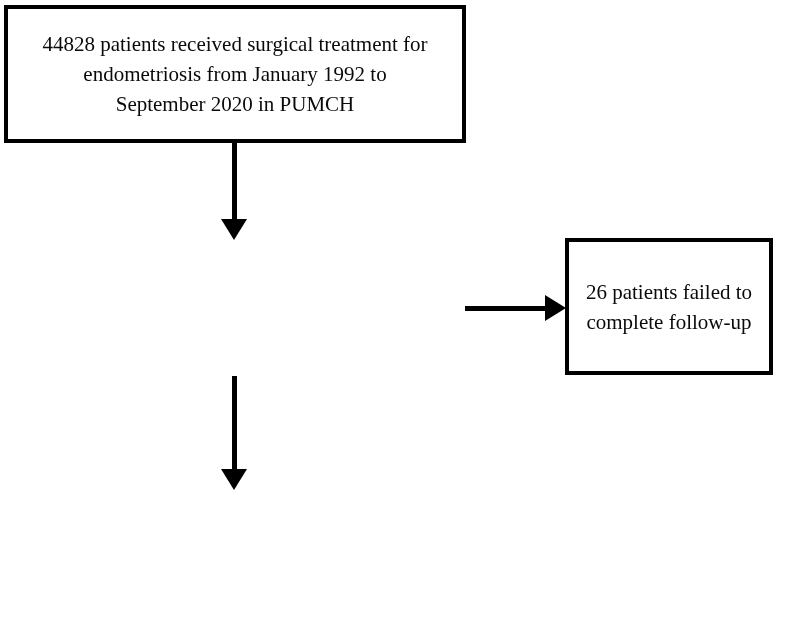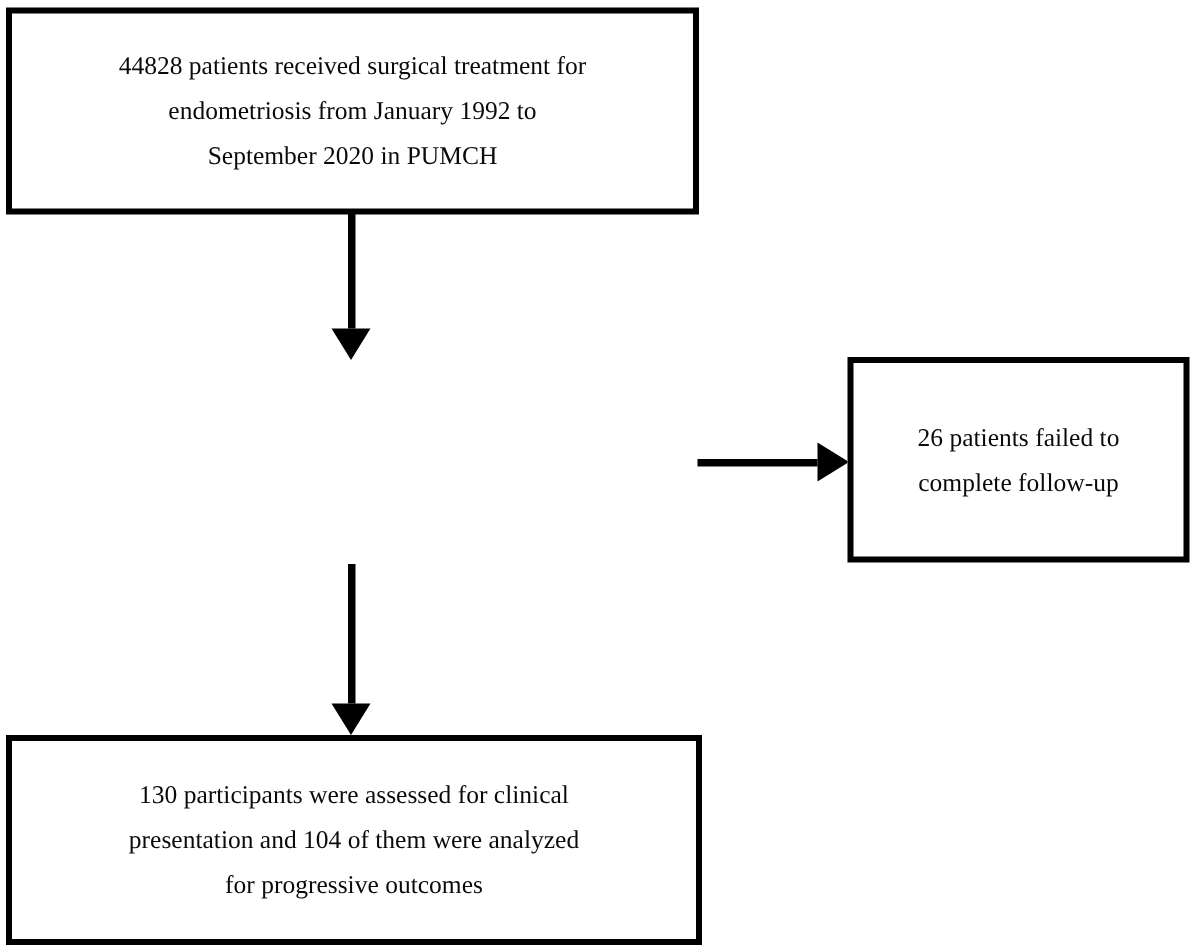--- a/index.html
+++ b/index.html
@@ -23,26 +23,26 @@
     background: #ffffff;
     display: flex;
     align-items: center;
     justify-content: center;
     text-align: center;
   }
   .flow-box p {
     margin: 0;
     padding: 0 14px;
     white-space: pre-line;
-    font-size: 17px;
+    font-size: 21px;
     line-height: 30px;
   }
   #box-initial    { left: 4px;   top: 5px;   width: 462px; height: 138px; }
   #box-identified { left: 4px;   top: 240px; width: 462px; height: 136px; }
-  #box-excluded   { left: 565px; top: 238px; width: 228px; height: 137px; }
+  #box-excluded   { left: 565px; top: 238px; width: 208px; height: 137px; }
   #box-final      { left: 4px;   top: 490px; width: 464px; height: 140px; }
 
   .arrow-v {
     position: absolute;
     width: 26px;
     display: flex;
     flex-direction: column;
     align-items: center;
   }
   .arrow-v .shaft {
@@ -104,19 +104,14 @@
   <div class="flow-box" id="box-excluded">
     <p>26 patients failed to
 complete follow-up</p>
   </div>
 
   <div class="arrow-v" id="arrow-identified-final">
     <div class="shaft"></div>
     <div class="head"></div>
   </div>
 
-  <div class="flow-box" id="box-final">
-    <p>130 participants were assessed for clinical
-presentation and 104 of them were analyzed
-for progressive outcomes</p>
-  </div>
 
 </div>
 
 </body></html>

